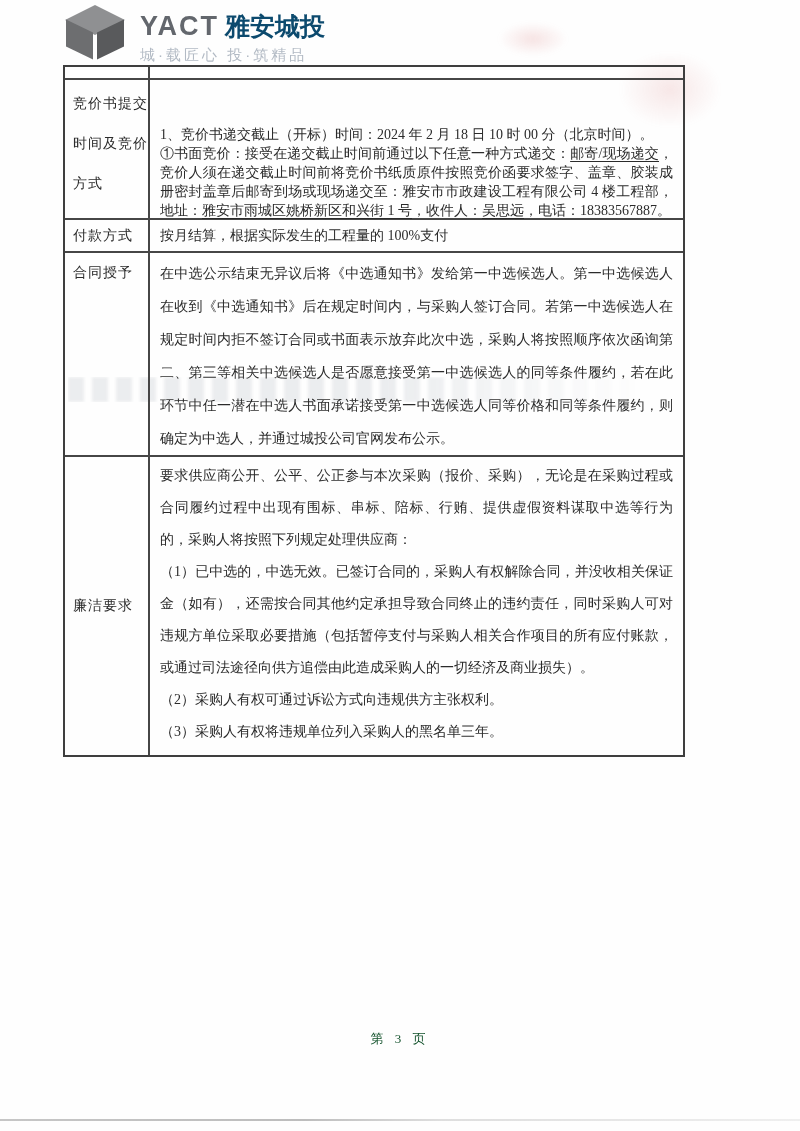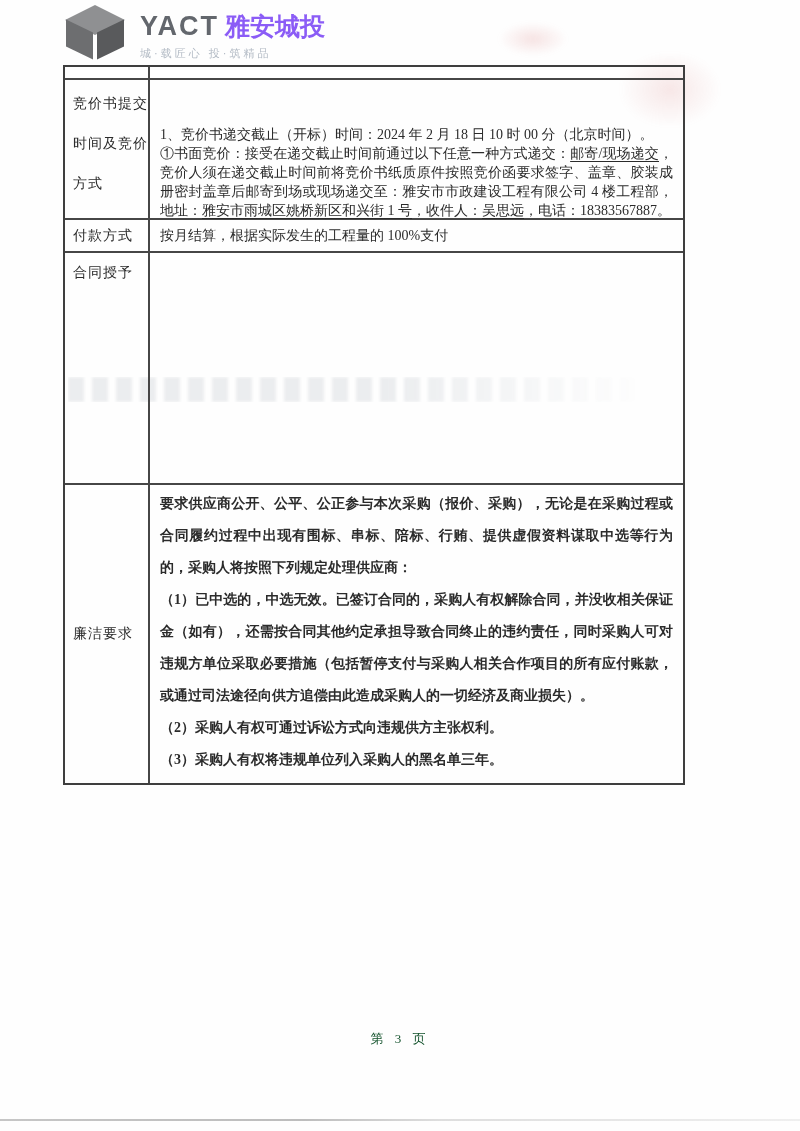--- a/index.html
+++ b/index.html
@@ -26,26 +26,26 @@
     position:absolute; left:33px; top:21px; width:27px; height:27px;
     background:#595a5c; transform:skewY(-26deg);
   }
   .logo-text { position:absolute; left:76px; top:6px; width:260px; white-space:nowrap; }
   .brand-en {
     font-family:"Liberation Sans","DejaVu Sans",sans-serif;
     font-size:27px; font-weight:bold; color:#63676d; letter-spacing:2px;text-align:right;
   }
   .brand-cn {
     font-family:"Liberation Sans","DejaVu Sans",sans-serif;
-    font-size:25px; font-weight:bold; color:#8b5cf6; margin-left:6px;
+    font-size:25px; font-weight:bold; color:#0c4a6e; margin-left:6px;
   }
   .tagline {
     display:block; margin-top:3px;
     font-family:"Liberation Sans","DejaVu Sans",sans-serif;
-    font-size:11px; color:#b2bac4; letter-spacing:3px;
+    font-size:15px; color:#b2bac4; letter-spacing:3px;
   }
 
   
   .stain-1 { position:absolute; left:498px; top:22px; width:70px; height:34px;
     background:radial-gradient(ellipse at center, rgba(216,120,120,.20), rgba(216,120,120,0) 70%);
     filter:blur(2px); }
   .stain-2 { position:absolute; left:620px; top:52px; width:100px; height:75px;
     background:radial-gradient(ellipse at center, rgba(210,110,110,.16), rgba(210,110,110,0) 72%);
     filter:blur(2px); }
   .bleed-band { position:absolute; left:68px; top:377px; width:580px; height:25px;
@@ -65,34 +65,34 @@
   .t-row:last-child { border-bottom:none; }
   .t-label {
     width:85px; flex:0 0 85px; border-right:2px solid #464646;
     font-size:14px; padding-left:8px; letter-spacing:1px;
   }
   .t-content { flex:1; padding:0 10px; font-size:14px; text-align:justify; }
 
   .row-spacer { height:13px; }
   .row-bid { height:140px; }
   .row-pay { height:33px; }
-  .row-award { height:232px; }
+  .row-award { height:204px; }
   .row-integrity { height:298px; }
 
   .row-bid .t-label { padding-top:4px; line-height:40px; }
   .row-bid .t-content { padding-top:5px; line-height:19px;margin-top:40px; }
 
   .row-pay .t-label, .row-pay .t-content { display:flex; align-items:center; }
   .row-pay .t-content { text-align:left; }
 
   .row-award .t-label { padding-top:11px; }
   .row-award .t-content { padding-top:4px; line-height:33px; }
 
   .row-integrity .t-label { display:flex; align-items:center; }
-  .row-integrity .t-content { padding-top:3px; line-height:32px;font-weight:bold; }
+  .row-integrity .t-content { padding-top:3px; line-height:32px; }
   .row-integrity .t-content p { margin:0; }
 
   .u { text-decoration:underline; text-underline-offset:3px; }
 
   
   .page-footer {
     position:absolute; left:0; top:1030px; width:100%;
     text-align:center; font-size:13px; color:#14532d; letter-spacing:4px;
   }
 </style>
@@ -137,20 +137,21 @@
       </div>
     </div>
 
     <div class="t-row row-pay">
       <div class="t-label">付款方式</div>
       <div class="t-content">按月结算，根据实际发生的工程量的 100%支付</div>
     </div>
 
     <div class="t-row row-award">
       <div class="t-label">合同授予</div>
+      <div class="t-content">在中选公示结束无异议后将《中选通知书》发给第一中选候选人。第一中选候选人在收到《中选通知书》后在规定时间内，与采购人签订合同。若第一中选候选人在规定时间内拒不签订合同或书面表示放弃此次中选，采购人将按照顺序依次函询第二、第三等相关中选候选人是否愿意接受第一中选候选人的同等条件履约，若在此环节中任一潜在中选人书面承诺接受第一中选候选人同等价格和同等条件履约，则确定为中选人，并通过城投公司官网发布公示。</div>
     </div>
 
     <div class="t-row row-integrity">
       <div class="t-label">廉洁要求</div>
       <div class="t-content">
         <p>要求供应商公开、公平、公正参与本次采购（报价、采购），无论是在采购过程或合同履约过程中出现有围标、串标、陪标、行贿、提供虚假资料谋取中选等行为的，采购人将按照下列规定处理供应商：</p>
         <p>（1）已中选的，中选无效。已签订合同的，采购人有权解除合同，并没收相关保证金（如有），还需按合同其他约定承担导致合同终止的违约责任，同时采购人可对违规方单位采取必要措施（包括暂停支付与采购人相关合作项目的所有应付账款，或通过司法途径向供方追偿由此造成采购人的一切经济及商业损失）。</p>
         <p>（2）采购人有权可通过诉讼方式向违规供方主张权利。</p>
         <p>（3）采购人有权将违规单位列入采购人的黑名单三年。</p>
       </div>

